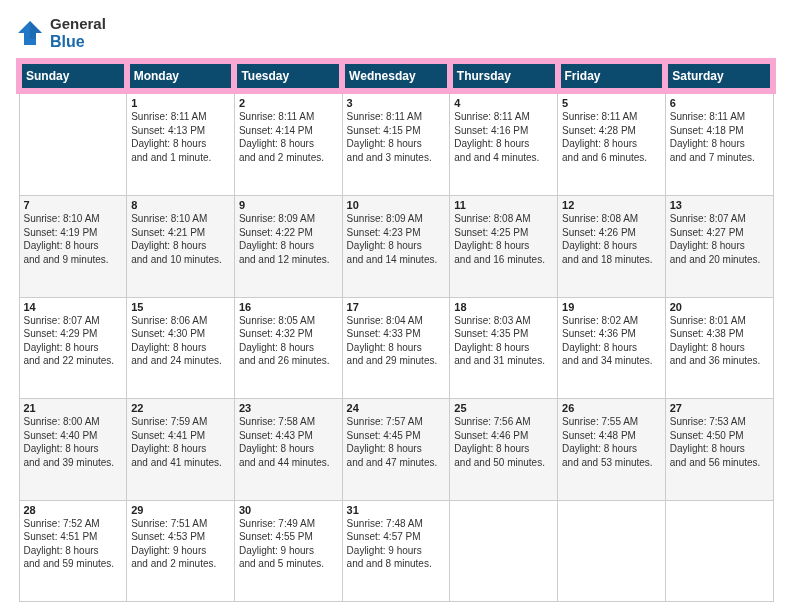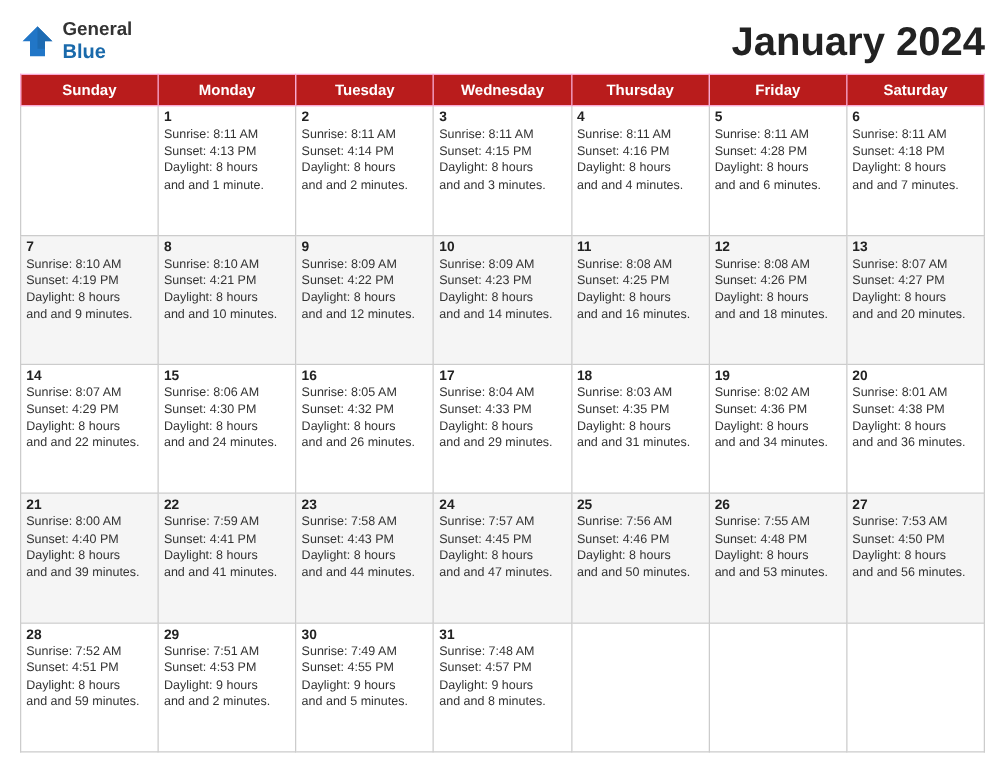--- a/index.html
+++ b/index.html
@@ -6,21 +6,21 @@
     body {
       font-family: Arial, sans-serif;
       background: #fff;
       width: 792px;
       height: 612px;
       overflow: hidden;
     }
     .page {
       width: 792px;
       height: 612px;
-      padding: 16px 4px 10px 16px;
+      padding: 16px 16px 10px 16px;
       display: flex;
       flex-direction: column;
     }
     .header {
       display: flex;
       justify-content: space-between;
       align-items: flex-start;
       margin-bottom: 8px;
     }
     .logo {
@@ -61,27 +61,27 @@
       font-size: 14px;
       color: #444;
     }
     .calendar {
       flex: 1;
       border-collapse: collapse;
       width: 100%;
       table-layout: fixed;
     }
     .calendar th {
-      background: #b91c1c;
+      background: #0c4a6e;
       color: #fff;
       font-size: 12px;
       font-weight: bold;
       padding: 5px 4px;
-      text-align: center;
-      border: 1px solid #f9a8d4;
+      text-align: left;
+      border: 6px solid #f9a8d4;
     }
     .calendar td {
       border: 1px solid #ccc;
       vertical-align: top;
       padding: 3px 4px;
       font-size: 9.5px;
       color: #333;
       background: #fff;
       width: calc(100% / 7);
     }
@@ -112,21 +112,20 @@
       <svg class="logo-icon" viewBox="0 0 28 28" xmlns="http://www.w3.org/2000/svg">
         <polygon points="14,2 26,14 20,14 20,26 8,26 8,14 2,14" fill="#2176c7"></polygon>
         <polygon points="14,2 26,14 20,14 20,20 14,20" fill="#1a5fa0" opacity="0.5"></polygon>
       </svg>
       <div class="logo-text">
         <span class="logo-general">General</span>
         <span class="logo-blue">Blue</span>
       </div>
     </div>
     <div class="title-block">
-      <div class="title-month">January 2024</div>
     </div>
   </div>
 
   <table class="calendar">
     <thead>
       <tr>
         <th>Sunday</th>
         <th>Monday</th>
         <th>Tuesday</th>
         <th>Wednesday</th>

